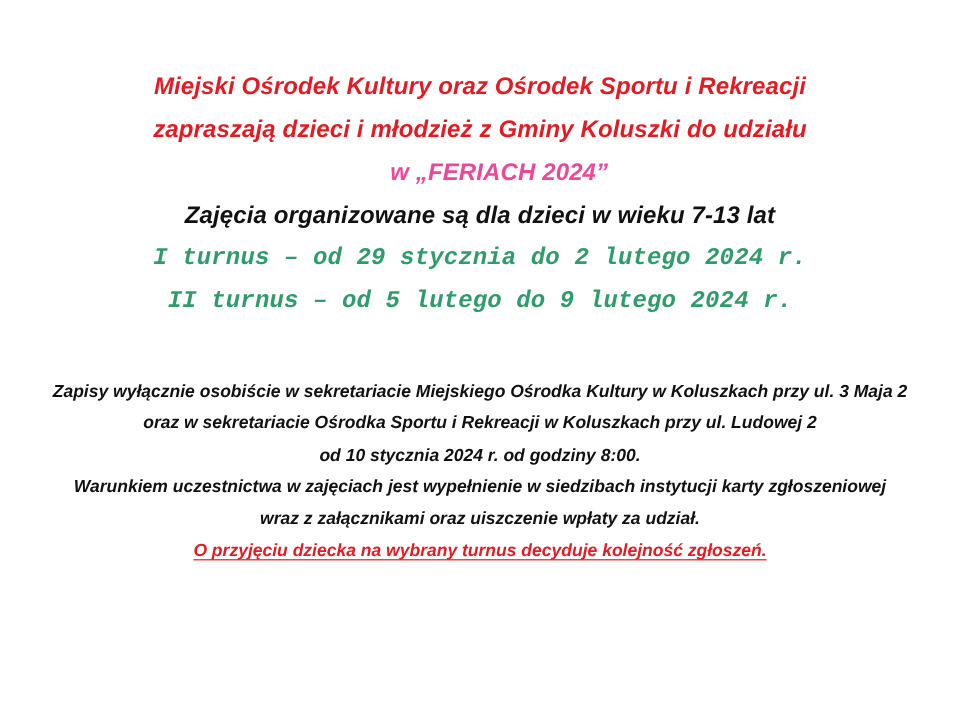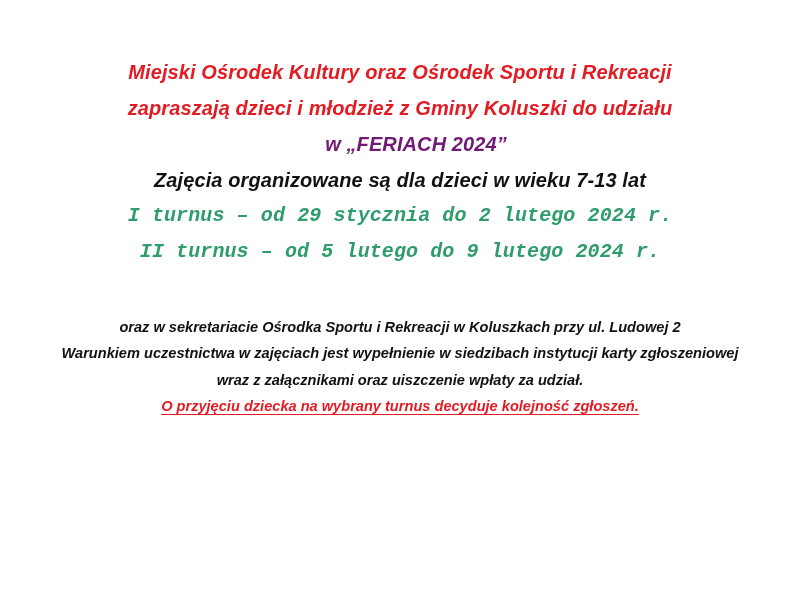--- a/index.html
+++ b/index.html
@@ -34,21 +34,21 @@
   }
   .details {
     margin-top: 44px;
   }
   .details .line {
     font-size: 14.6px;
     line-height: 26.4px;
     white-space: nowrap;
   }
   .c-red   { color: #e31b23; }
-  .c-blue  { color: #701a75; margin-left: 32px; }
+  .c-blue  { color: #ec4899; margin-left: 32px; }
   .c-black { color: #111111; }
   .c-green { color: #2f9c6c; font-family: Liberation Mono, monospace; }
   .u {
     text-decoration: underline;
     text-underline-offset: 3px;
   }
 </style>
 </head>
 <body>
 
@@ -57,19 +57,21 @@
   <div class="headings">
     <div class="line c-red">Miejski Ośrodek Kultury oraz Ośrodek Sportu i Rekreacji</div>
     <div class="line c-red">zapraszają dzieci i młodzież z Gminy Koluszki do udziału</div>
     <div class="line c-blue">w „FERIACH 2024”</div>
     <div class="line c-black">Zajęcia organizowane są dla dzieci w wieku 7-13 lat</div>
     <div class="line c-green">I turnus – od 29 stycznia do 2 lutego 2024 r.</div>
     <div class="line c-green">II turnus – od 5 lutego do 9 lutego 2024 r.</div>
   </div>
 
   <div class="details">
+    <div class="line c-black">Zapisy wyłącznie osobiście w sekretariacie Miejskiego Ośrodka Kultury w Koluszkach przy ul. 3 Maja 2</div>
     <div class="line c-black">oraz w sekretariacie Ośrodka Sportu i Rekreacji w Koluszkach przy ul. Ludowej 2</div>
+    <div class="line c-black">od 10 stycznia 2024 r. od godziny 8:00.</div>
     <div class="line c-black">Warunkiem uczestnictwa w zajęciach jest wypełnienie w siedzibach instytucji karty zgłoszeniowej</div>
     <div class="line c-black">wraz z załącznikami oraz uiszczenie wpłaty za udział.</div>
     <div class="line c-red u">O przyjęciu dziecka na wybrany turnus decyduje kolejność zgłoszeń.</div>
   </div>
 
 </div>
 
 </body></html>

